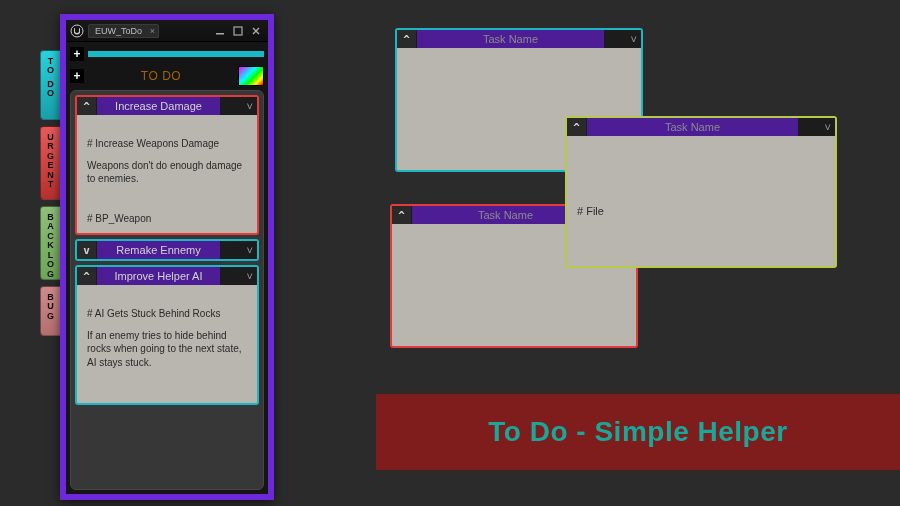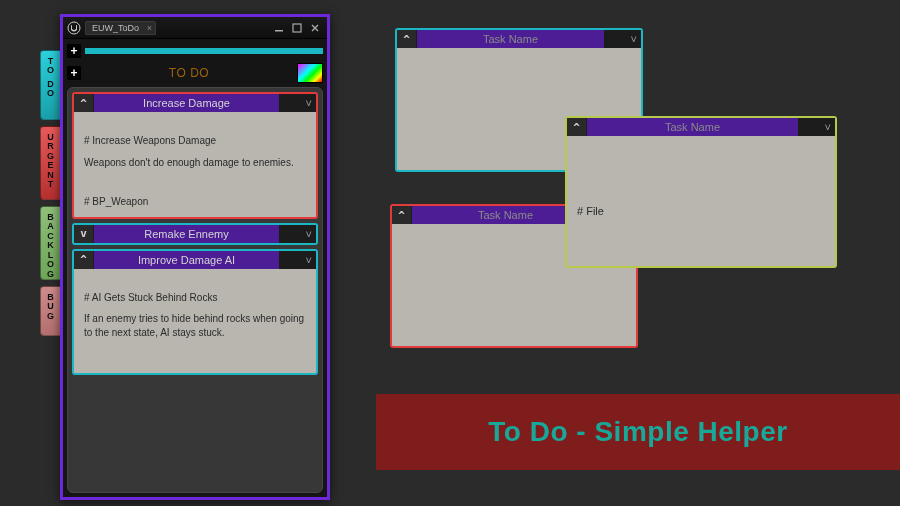--- a/index.html
+++ b/index.html
@@ -4,23 +4,23 @@
 <style>
   * { box-sizing: border-box; margin: 0; padding: 0; }
   html, body { width: 900px; height: 506px; background: #2b2b2b; font-family: Arial, sans-serif; overflow: hidden; }
 
   .stage { position: relative; width: 900px; height: 506px; }
 
   
   .window {
     position: absolute;
     left: 60px; top: 14px;
-    width: 270px; height: 486px;
+    width: 214px; height: 486px;
     background: #151515;
-    border: 3px solid #6d28d9;
+    border: 6px solid #6d28d9;
     box-shadow: 0 2px 10px rgba(0,0,0,.6);
   }
   .titlebar {
     height: 22px;
     background: linear-gradient(#191919,#0f0f0f);
     display: flex; align-items: center;
     padding: 0 4px;
     border-bottom: 1px solid #000;
   }
   .titlebar .logo {
@@ -291,21 +291,21 @@
           <div class="task-card cyan collapsed">
             <div class="task-hdr">
               <div class="chev">v</div>
               <div class="name">Remake Ennemy</div>
               <div class="drop">˅</div>
             </div>
           </div>
           <div class="task-card cyan">
             <div class="task-hdr">
               <div class="chev">^</div>
-              <div class="name">Improve Damage AI</div>
+              <div class="name">Improve Helper AI</div>
               <div class="drop">˅</div>
             </div>
             <div class="task-body">
               <div class="heading"># AI Gets Stuck Behind Rocks</div>
               <div>If an enemy tries to hide behind rocks when going to the next state, AI stays stuck.</div>
               <div class="file"></div>
             </div>
           </div>
         </div>
     </div>

